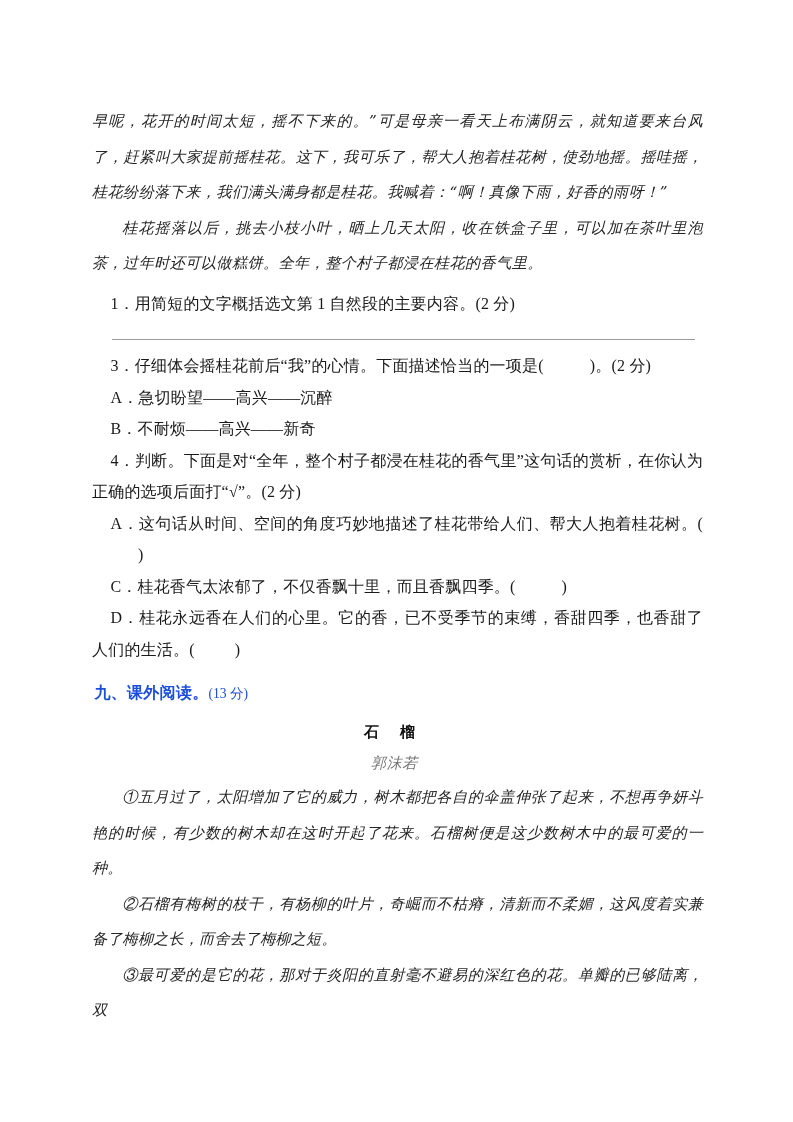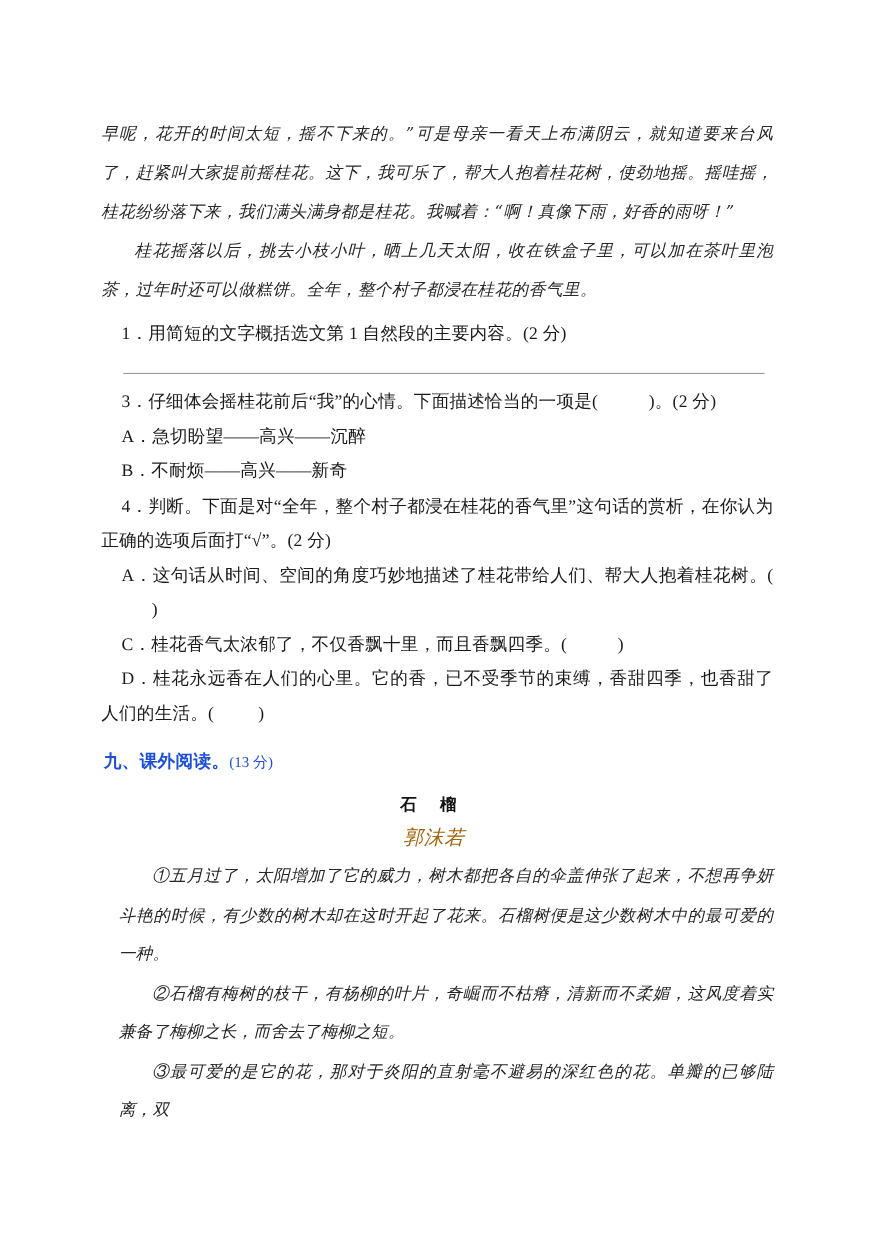--- a/index.html
+++ b/index.html
@@ -39,21 +39,21 @@
     line-height: 35.5px;
     text-align: justify;
     text-justify: inter-ideograph;
     letter-spacing: 0.45px;
     color: #262626;
     font-style: italic;
     font-weight: 400;
     margin: 0 0 0 0;
   }
   .passage.indent { text-indent: 2em; }
-  .passage.tight { letter-spacing: 0.2px; margin-left: 16px; }
+  .passage.tight { letter-spacing: 0.2px; }
 
   
   .q {
     font-family: "Liberation Serif", "DejaVu Serif", serif;
     font-size: 16px;
     line-height: 31.5px;
     text-align: justify;
     text-justify: inter-ideograph;
     letter-spacing: 0.2px;
     color: #1a1a1a;
@@ -120,26 +120,26 @@
     font-weight: bold;
     letter-spacing: 8px;
     line-height: 31px;
     margin: 6px 0 0 0;
     color: #111;
     padding-right: 8px;
   }
   .art-author {
     text-align: center;
     font-family: "DejaVu Serif", "Liberation Serif", serif;
-    font-size: 18px;
+    font-size: 15px;
     font-style: italic;
     letter-spacing: 0.6px;
     line-height: 30px;
     margin: 0 0 2px 0;
-    color: #a16207;
+    color: #737373;
     padding-right: 6px;
   }
 
   .sp-6  { height: 6px; }
 </style>
 </head>
 <body>
 
 <div class="page">
   <div class="content">

